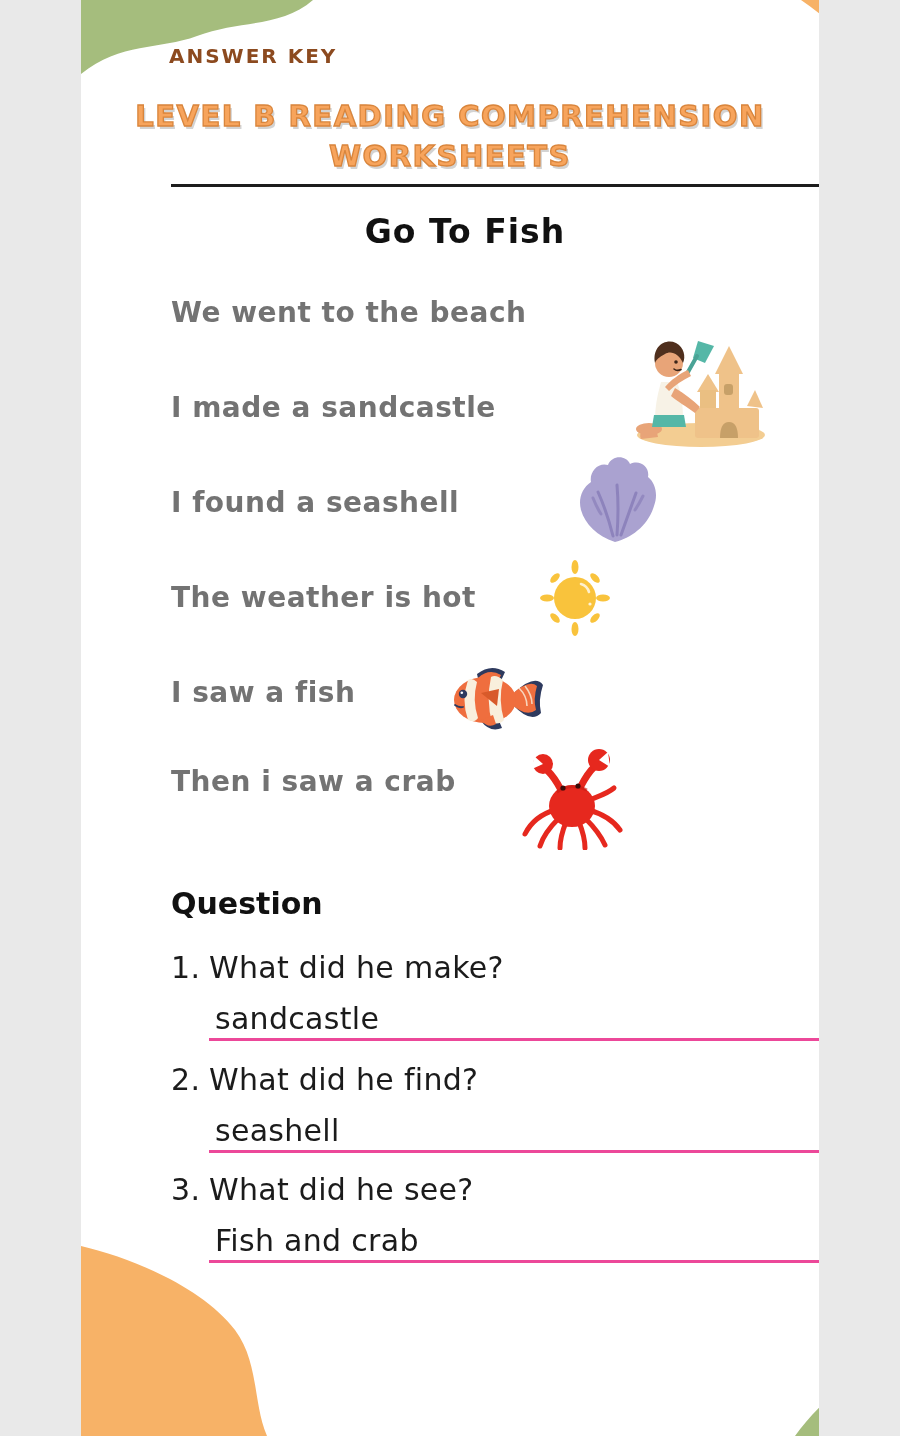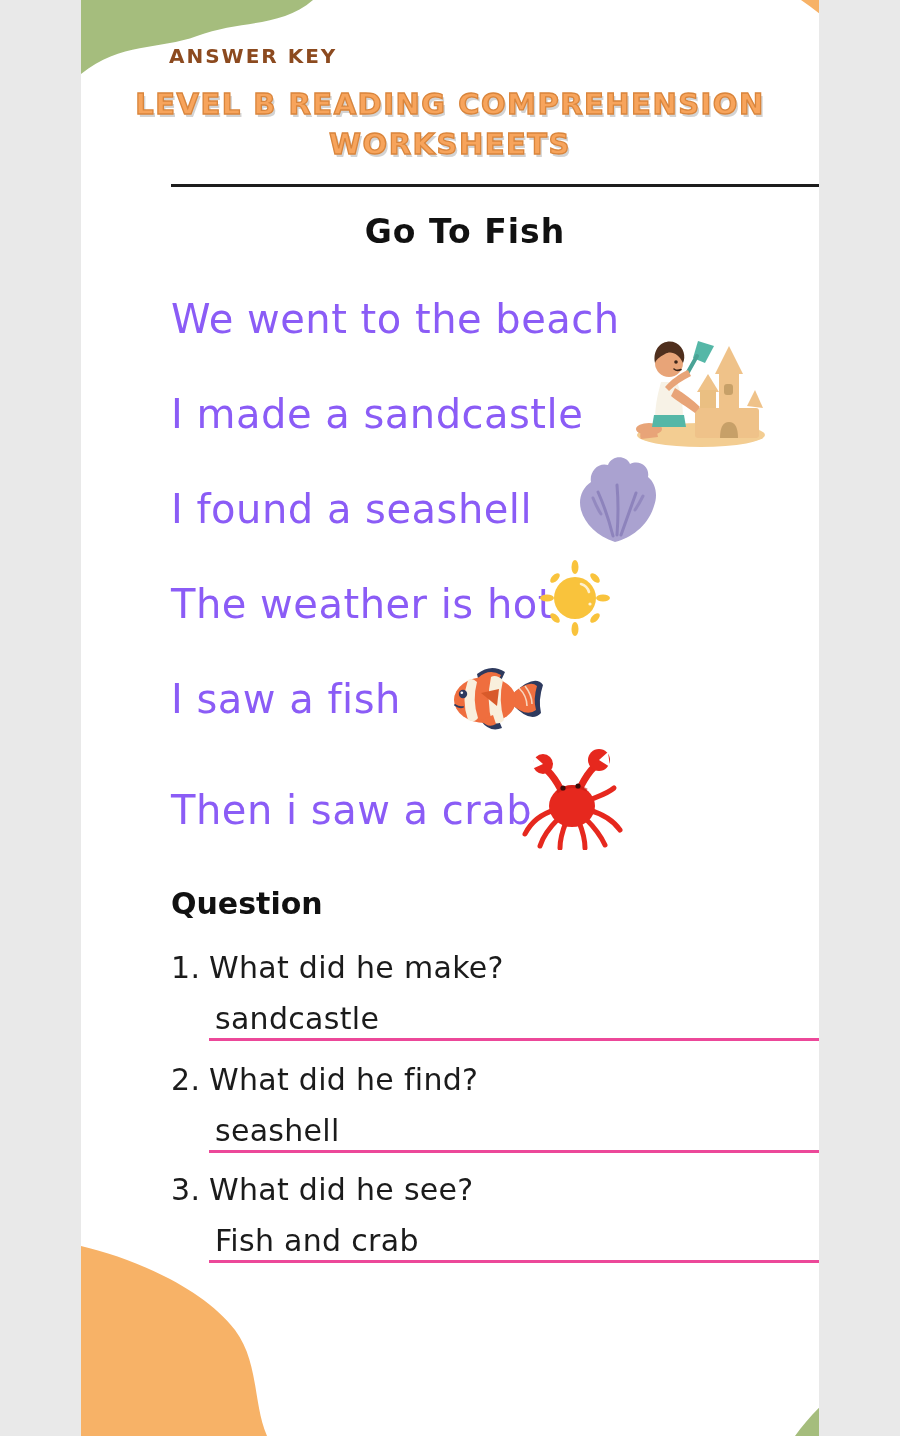--- a/index.html
+++ b/index.html
@@ -11,37 +11,37 @@
   }
   svg { display:block; }
   .blob-layer { position:absolute; left:0; top:0; width:900px; height:1436px; pointer-events:none; }
   .palm-scene { position:absolute; left:740px; top:0; width:160px; height:195px; }
 
   .answer-key {
     position:absolute; left:88px; top:44px;
     font-size:20px; font-weight:bold; letter-spacing:2px; color:#8c4a1f;
   }
   .worksheet-title {
-    position:absolute; left:0; right:0; top:84px; text-align:center;
+    position:absolute; left:0; right:0; top:96px; text-align:center;
     font-weight:bold; font-size:29px; letter-spacing:1.5px; line-height:40px;
     color:#f7a45c; -webkit-text-stroke:1.3px #d9853c;
     text-shadow:2px 3px 0 rgba(130,130,130,0.35);
   }
   .divider { position:absolute; left:90px; top:184px; width:722px; height:3px; background:#1d1d1d; }
 
   .story-title {
     position:absolute; left:30px; right:0; top:212px; text-align:center;
     font-size:33px; font-weight:bold; letter-spacing:1px; color:#111;
   }
   .story-line {
-    position:absolute; left:90px; font-size:40px; font-weight:normal;
-    letter-spacing:0.5px; color:#8b5cf6; white-space:nowrap;
+    position:absolute; left:90px; font-size:28px; font-weight:bold;
+    letter-spacing:0.5px; color:#737373; white-space:nowrap;
   }
   .sl-0 { top:296px; } .sl-1 { top:391px; } .sl-2 { top:486px; }
-  .sl-3 { top:581px; } .sl-4 { top:676px; } .sl-5 { top:787px; }
+  .sl-3 { top:581px; } .sl-4 { top:676px; } .sl-5 { top:765px; }
 
   .illu { position:absolute; }
   .illu-sandcastle { left:550px; top:330px; }
   .illu-seashell  { left:486px; top:452px; }
   .illu-sun       { left:458px; top:556px; }
   .illu-fish      { left:366px; top:660px; }
   .illu-crab      { left:440px; top:748px; }
 
   .q-heading {
     position:absolute; left:90px; top:886px;

